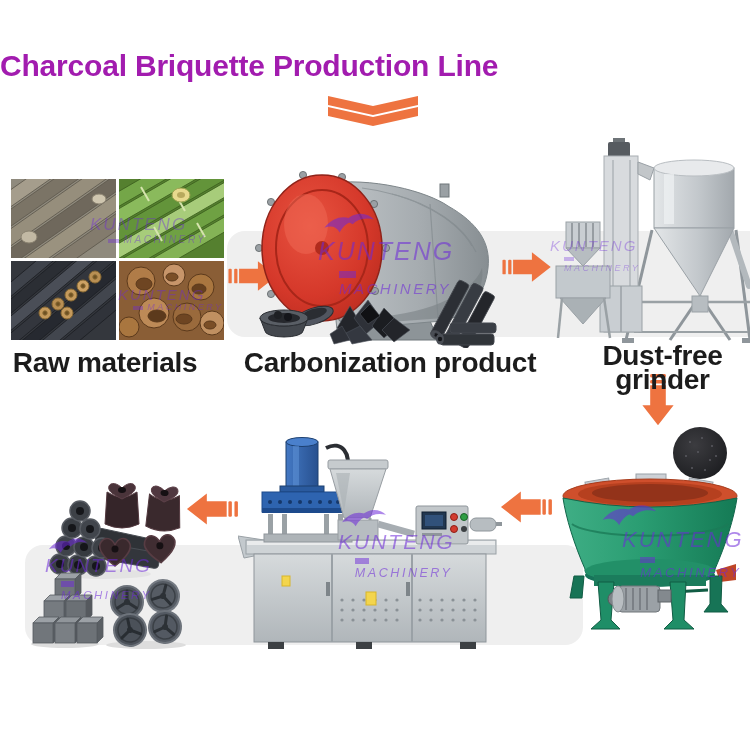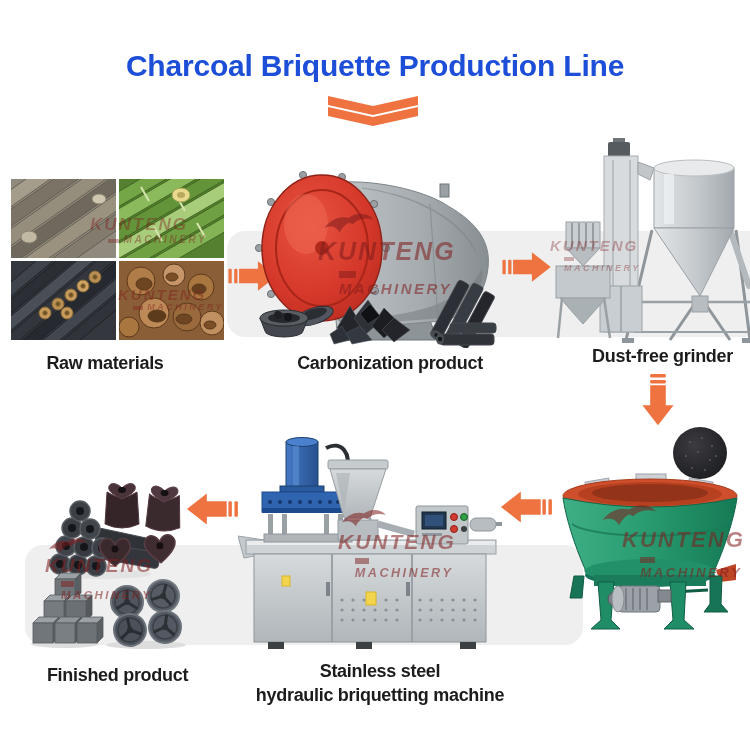--- a/index.html
+++ b/index.html
@@ -1,29 +1,29 @@
 <!DOCTYPE html>
 <html><head>
 <meta charset="utf-8">
 <style>
   html,body{margin:0;padding:0;background:#fff;}
   .canvas{position:relative;width:750px;height:750px;background:#ffffff;overflow:hidden;
           font-family:"Liberation Sans",sans-serif;}
   .band{position:absolute;background:#efefef;}
-  .title{position:absolute;top:49px;left:0;width:100%;text-align:center;
-         font-size:30px;font-weight:700;color:#1d4ed8;letter-spacing:-0.2px;}
+  .title{position:absolute;top:49px;left:0;width:100%;
+         font-size:30px;font-weight:700;color:#a21caf;letter-spacing:-0.2px;}
   .label{position:absolute;color:#1c1c1c;font-weight:700;text-align:center;
-         font-size:18px;line-height:24px;letter-spacing:-0.3px;}
+         font-size:28px;line-height:24px;letter-spacing:-0.3px;}
   .abs{position:absolute;}
   .arrow svg{display:block;width:100%;height:100%;}
   .arrow.left svg{transform:scaleX(-1);}
   .photo-grid{position:absolute;display:grid;grid-template-columns:1fr 1fr;
               grid-template-rows:1fr 1fr;gap:3px;}
   .photo-grid svg{display:block;width:100%;height:100%;}
-  .wm{position:absolute;color:#7f1d1d;opacity:.55;font-weight:700;font-style:italic;
+  .wm{position:absolute;color:#6d28d9;opacity:.55;font-weight:400;font-style:italic;
       line-height:1.08;pointer-events:none;}
   .wm .l1{letter-spacing:2px;}
   .wm .l2{font-size:60%;letter-spacing:2.5px;padding-left:14%;}
   .wm .l2::before{content:"";display:inline-block;width:1.1em;height:.45em;
       background:currentColor;margin-right:4px;opacity:.9;}
   .wm .bird{position:absolute;}
   .scene svg{display:block;width:100%;height:100%;}
 </style>
 </head>
 <body>
@@ -669,19 +669,14 @@
     <svg class="bird" style="left:2px;top:-20px;" width="40" height="19" viewBox="0 0 44 20" fill="currentColor">
       <path d="M2 14 C10 4 20 3 28 8 C22 9 18 12 15 18 C12 13 8 12 2 14 Z M20 8 C28 0 38 1 44 7 C36 5 30 7 26 11 Z"></path>
     </svg>
     <div class="l1">KUNTENG</div>
     <div class="l2">MACHINERY</div>
   </div>
 
   <div class="label" style="left:5px;top:351px;width:200px;">Raw materials</div>
   <div class="label" style="left:240px;top:351px;width:300px;">Carbonization product</div>
   <div class="label" style="left:565px;top:344px;width:195px;">Dust-free grinder</div>
-  <div class="label" style="left:10px;top:663px;width:215px;">Finished product</div>
-  <div class="label" style="left:205px;top:659px;width:350px;">
-    <span style="display:block;">Stainless steel</span>
-    <span style="display:block;">hydraulic briquetting machine</span>
-  </div>
 
 </div>
 
 </body></html>

